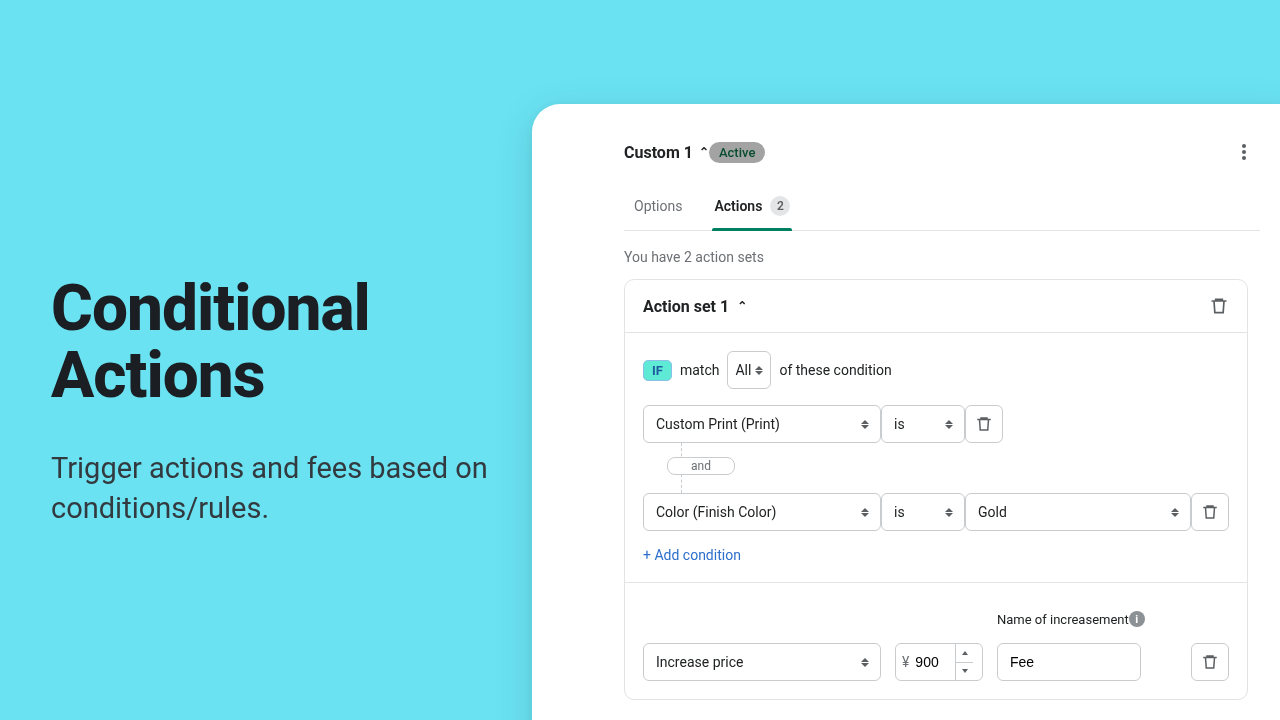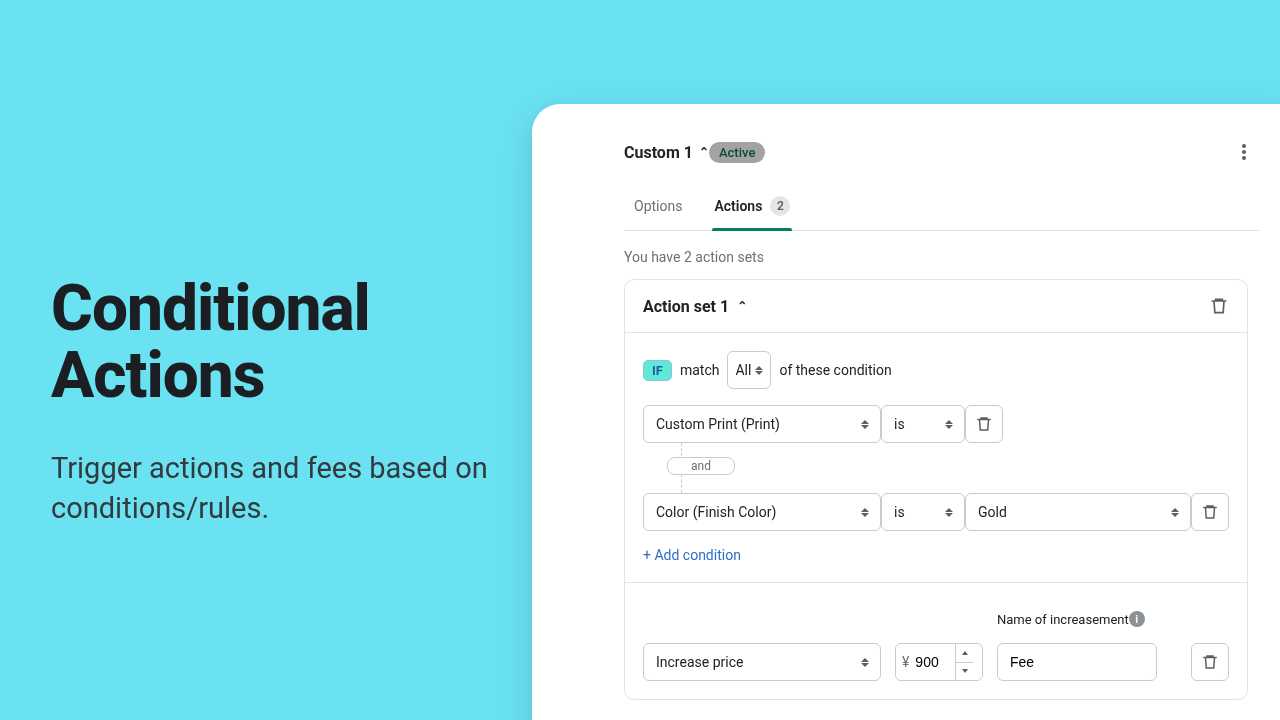--- a/index.html
+++ b/index.html
@@ -105,21 +105,21 @@
 }
 .num-input .cur { display:flex; align-items:center; padding:0 6px; color:#6d7175; font-size:14px; }
 .num-input input { border:none; width:40px; font-size:14px; outline:none; padding:0; }
 .num-input .stepper { width:18px; border-left:1px solid #c9cccf; display:flex; flex-direction:column; }
 .num-input .stepper div { flex:1; display:flex; align-items:center; justify-content:center; cursor:pointer; }
 .num-input .stepper div:first-child { border-bottom:1px solid #c9cccf; }
 .num-input .stepper .tri { width:0; height:0; border-left:3px solid transparent; border-right:3px solid transparent; }
 .num-input .stepper .up { border-bottom:4px solid #5c5f62; }
 .num-input .stepper .dn { border-top:4px solid #5c5f62; }
 .text-input {
-  height:38px; border:1px solid #c9cccf; border-radius:6px; padding:0 12px; font-size:14px; width:160px; outline:none;
+  height:38px; border:1px solid #c9cccf; border-radius:6px; padding:0 12px; font-size:14px; width:144px; outline:none;
 }
 </style>
 </head>
 <body>
 
 <div class="promo">
   <h1>Conditional Actions</h1>
   <p>Trigger actions and fees based on conditions/rules.</p>
 </div>
 

